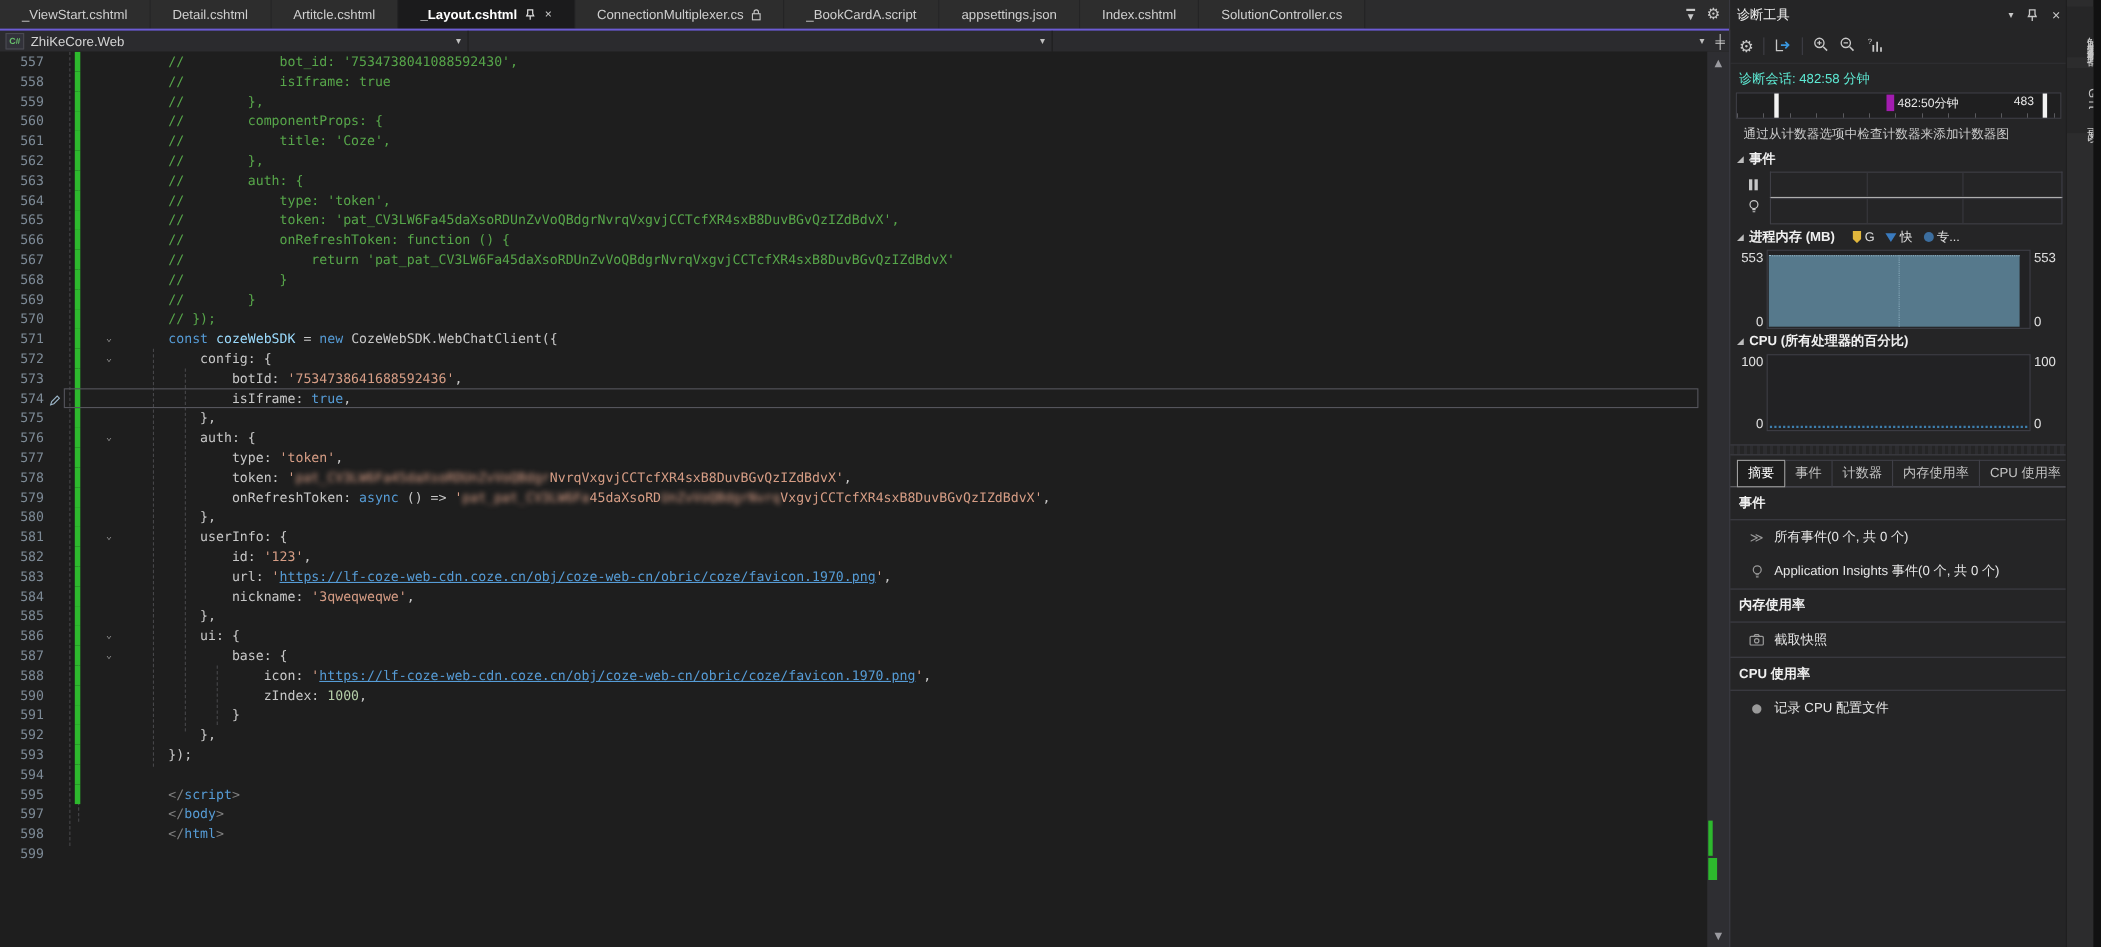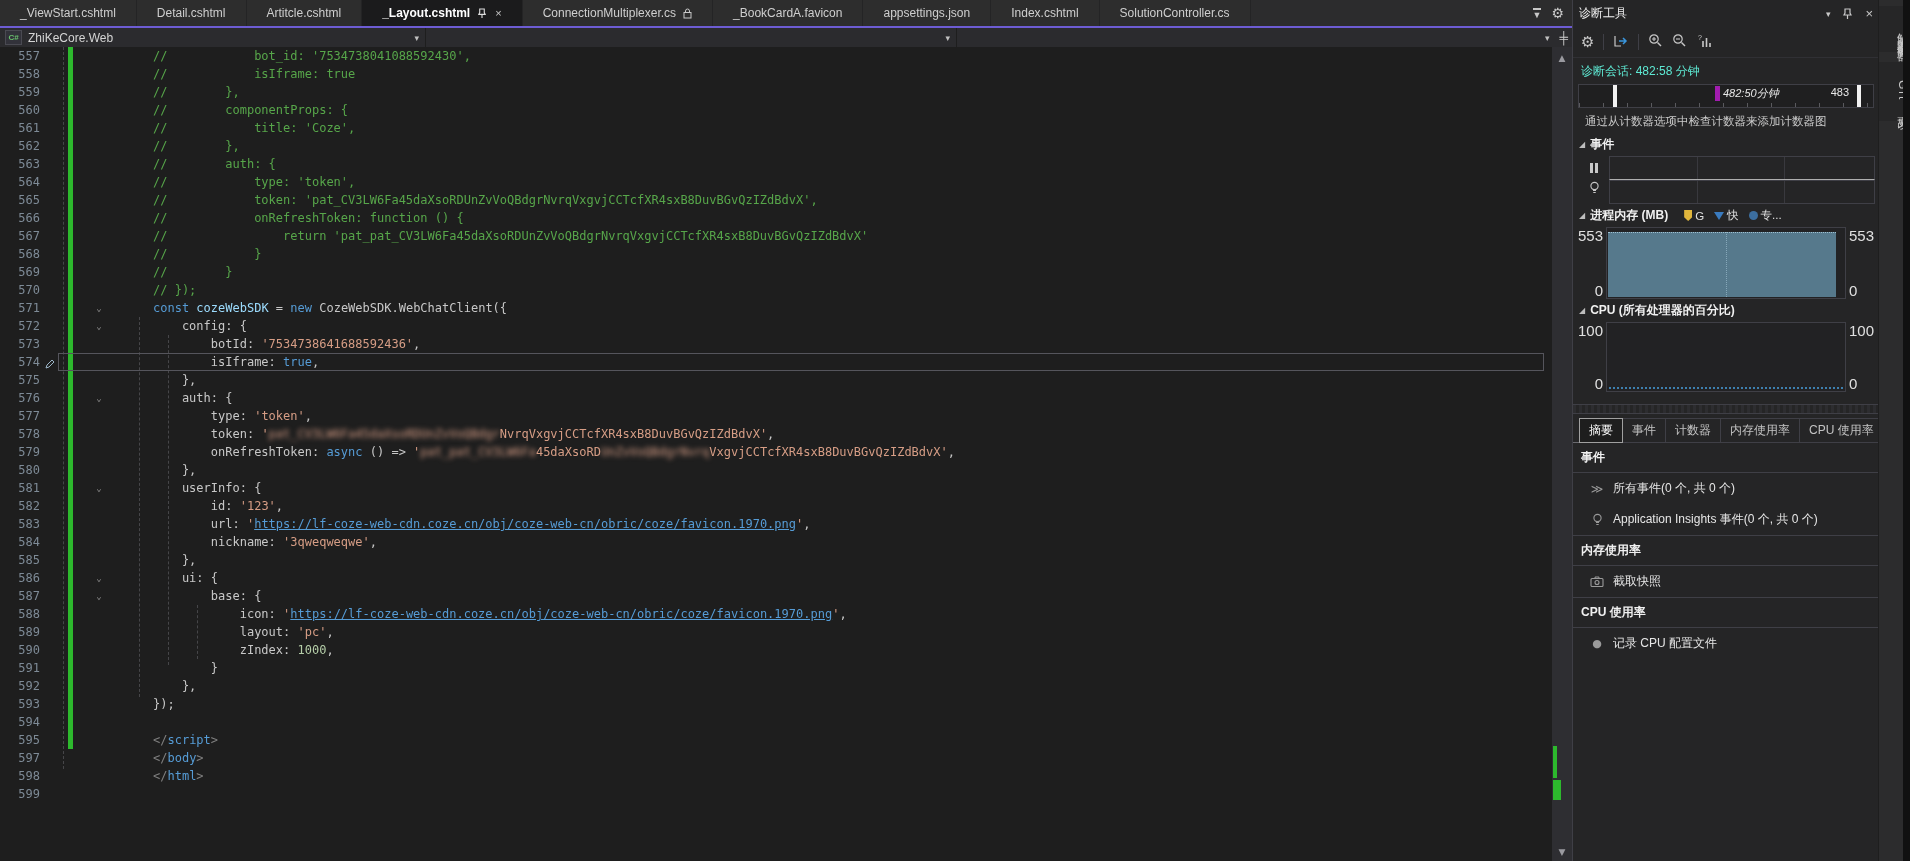--- a/index.html
+++ b/index.html
@@ -58,21 +58,21 @@
   .diag{position:absolute;left:1572px;top:0;width:306px;height:861px;background:#252526;border-left:1px solid #3f3f46;
         color:#e4e4e4;font-size:12px;}
   .dhead{height:27px;display:flex;align-items:center;padding:0 6px;background:#252526;}
   .dtitle{flex:1;font-size:12px;color:#efefef;}
   .dhead .hic{margin-left:12px;color:#c8c8c8;display:flex;align-items:center;}
   .dtoolbar{height:30px;display:flex;align-items:center;gap:9px;padding:0 8px;border-bottom:1px solid #303034;}
   .tsep{width:1px;height:16px;background:#3f3f46;}
   .session{padding:5px 8px 2px 8px;font-weight:normal;color:#5eead4;}
   .timeline{position:relative;margin:2px 5px 0 5px;height:22px;background:#1f1f20;border:1px solid #3f3f46;}
   .tl-bar{position:absolute;top:0;bottom:0;width:4px;background:#f2f2f2;}
-  .tl-label{position:absolute;top:1px;font-size:11px;color:#e8e8e8;border-left:5px solid #a21caf;padding-left:3px;font-style:italic;}
+  .tl-label{position:absolute;top:1px;font-size:11px;color:#e8e8e8;border-left:7px solid #a21caf;padding-left:3px;}
   .tl-right{position:absolute;top:1px;font-size:11px;color:#e8e8e8;}
   .tl-ticks{position:absolute;left:0;right:0;bottom:0;height:4px;
             background:repeating-linear-gradient(90deg,#5a5a5e 0 1px,transparent 1px 24px);}
   .hint{padding:6px 4px 4px 12px;color:#cccccc;font-size:11.5px;white-space:nowrap;overflow:hidden;}
   .sechead{display:flex;align-items:center;padding:3px 6px;font-weight:bold;color:#f0f0f0;}
   .tri{font-size:8px;color:#bdbdbd;margin-right:5px;font-family:"DejaVu Sans",sans-serif;}
   .lanewrap{display:flex;align-items:center;padding:0 4px 0 6px;}
   .laneicons{width:30px;display:flex;flex-direction:column;gap:8px;align-items:center;color:#c8c8c8;}
   .lanes{flex:1;}
   .lane{position:relative;height:22px;border:1px solid #3f3f46;border-bottom:none;}
@@ -81,21 +81,21 @@
   .lane .gl{position:absolute;top:0;bottom:0;width:1px;background:#39393e;}
   .pause{display:flex;gap:2px;}
   .pause i{display:block;width:3px;height:10px;background:#c8c8c8;}
   .legend{display:flex;align-items:center;gap:10px;margin-left:16px;font-weight:normal;font-size:11.5px;color:#e0e0e0;}
   .lg{display:flex;align-items:center;gap:3px;}
   .lgG{width:8px;height:11px;background:#e0b63c;clip-path:polygon(0 0,100% 0,100% 65%,50% 100%,0 65%);}
   .lgT{width:0;height:0;border-left:5px solid transparent;border-right:5px solid transparent;border-top:8px solid #3a7bbf;}
   .lgC{width:9px;height:9px;border-radius:50%;background:#3c6e9f;}
   .graphrow{display:flex;padding:0 4px 0 4px;}
   .glabels{width:26px;display:flex;flex-direction:column;justify-content:space-between;text-align:right;
-           padding:0 3px 0 0;color:#e0e0e0;font-size:15px;}
+           padding:0 3px 0 0;color:#e0e0e0;font-size:12px;}
   .gplot{flex:1;position:relative;border:1px solid #3f3f46;background:#222224;}
   .memfill{position:absolute;left:1px;right:9px;bottom:1px;top:4px;background:#56798c;border-top:1px dotted #9fc0d0;}
   .memmid{position:absolute;left:50%;top:4px;bottom:1px;width:0;border-left:1px dotted #86a8ba;}
   .cpuline{position:absolute;left:2px;right:2px;bottom:2px;border-top:2px dotted #3e7fae;}
   .splitter{height:8px;margin-top:12px;border-top:1px solid #3f3f46;border-bottom:1px solid #3f3f46;
             background:repeating-linear-gradient(90deg,#2d2d30 0 3px,#252526 3px 6px);}
   .dtabs{display:flex;margin:4px 6px 0 6px;}
   .dtab{padding:3px 9px;color:#c3c3c3;border:1px solid #3f3f46;border-left:none;white-space:nowrap;}
   .dtab:first-child{border-left:1px solid #3f3f46;}
   .dtab.active{border:1px solid #a0a0a0;color:#ffffff;background:#1e1e1e;}
@@ -135,21 +135,21 @@
             <span class="ticon">×</span>
           </div>
           <div class="tab">
             <span>ConnectionMultiplexer.cs</span>
             <svg width="9" height="11" viewBox="0 0 9 11">
               <rect x="1" y="4.5" width="7" height="5.5" stroke="#c8c8c8" fill="none" stroke-width="1"></rect>
               <path d="M2.5 4.5V3a2 2 0 0 1 4 0v1.5" stroke="#c8c8c8" fill="none" stroke-width="1"></path>
             </svg>
           </div>
           <div class="tab">
-            <span>_BookCardA.favicon</span>
+            <span>_BookCardA.script</span>
           </div>
           <div class="tab">
             <span>appsettings.json</span>
           </div>
           <div class="tab">
             <span>Index.cshtml</span>
           </div>
           <div class="tab">
             <span>SolutionController.cs</span>
           </div>
@@ -371,26 +371,20 @@
             <span class="ln">587</span>
             <span class="chg on"></span>
             <span class="fold">⌄</span>
             <span class="ct"><span class="sg p">        base: {</span></span>
           </div>
           <div class="cl">
             <span class="ln">588</span>
             <span class="chg on"></span>
             <span class="fold"></span>
             <span class="ct"><span class="sg p">            icon: </span><span class="sg s">'</span><span class="sg l">https://lf-coze-web-cdn.coze.cn/obj/coze-web-cn/obric/coze/favicon.1970.png</span><span class="sg s">'</span><span class="sg p">,</span></span>
-          </div>
-          <div class="cl">
-            <span class="ln">589</span>
-            <span class="chg on"></span>
-            <span class="fold"></span>
-            <span class="ct"><span class="sg p">            layout: </span><span class="sg s">'pc'</span><span class="sg p">,</span></span>
           </div>
           <div class="cl">
             <span class="ln">590</span>
             <span class="chg on"></span>
             <span class="fold"></span>
             <span class="ct"><span class="sg p">            zIndex: </span><span class="sg n">1000</span><span class="sg p">,</span></span>
           </div>
           <div class="cl">
             <span class="ln">591</span>
             <span class="chg on"></span>

